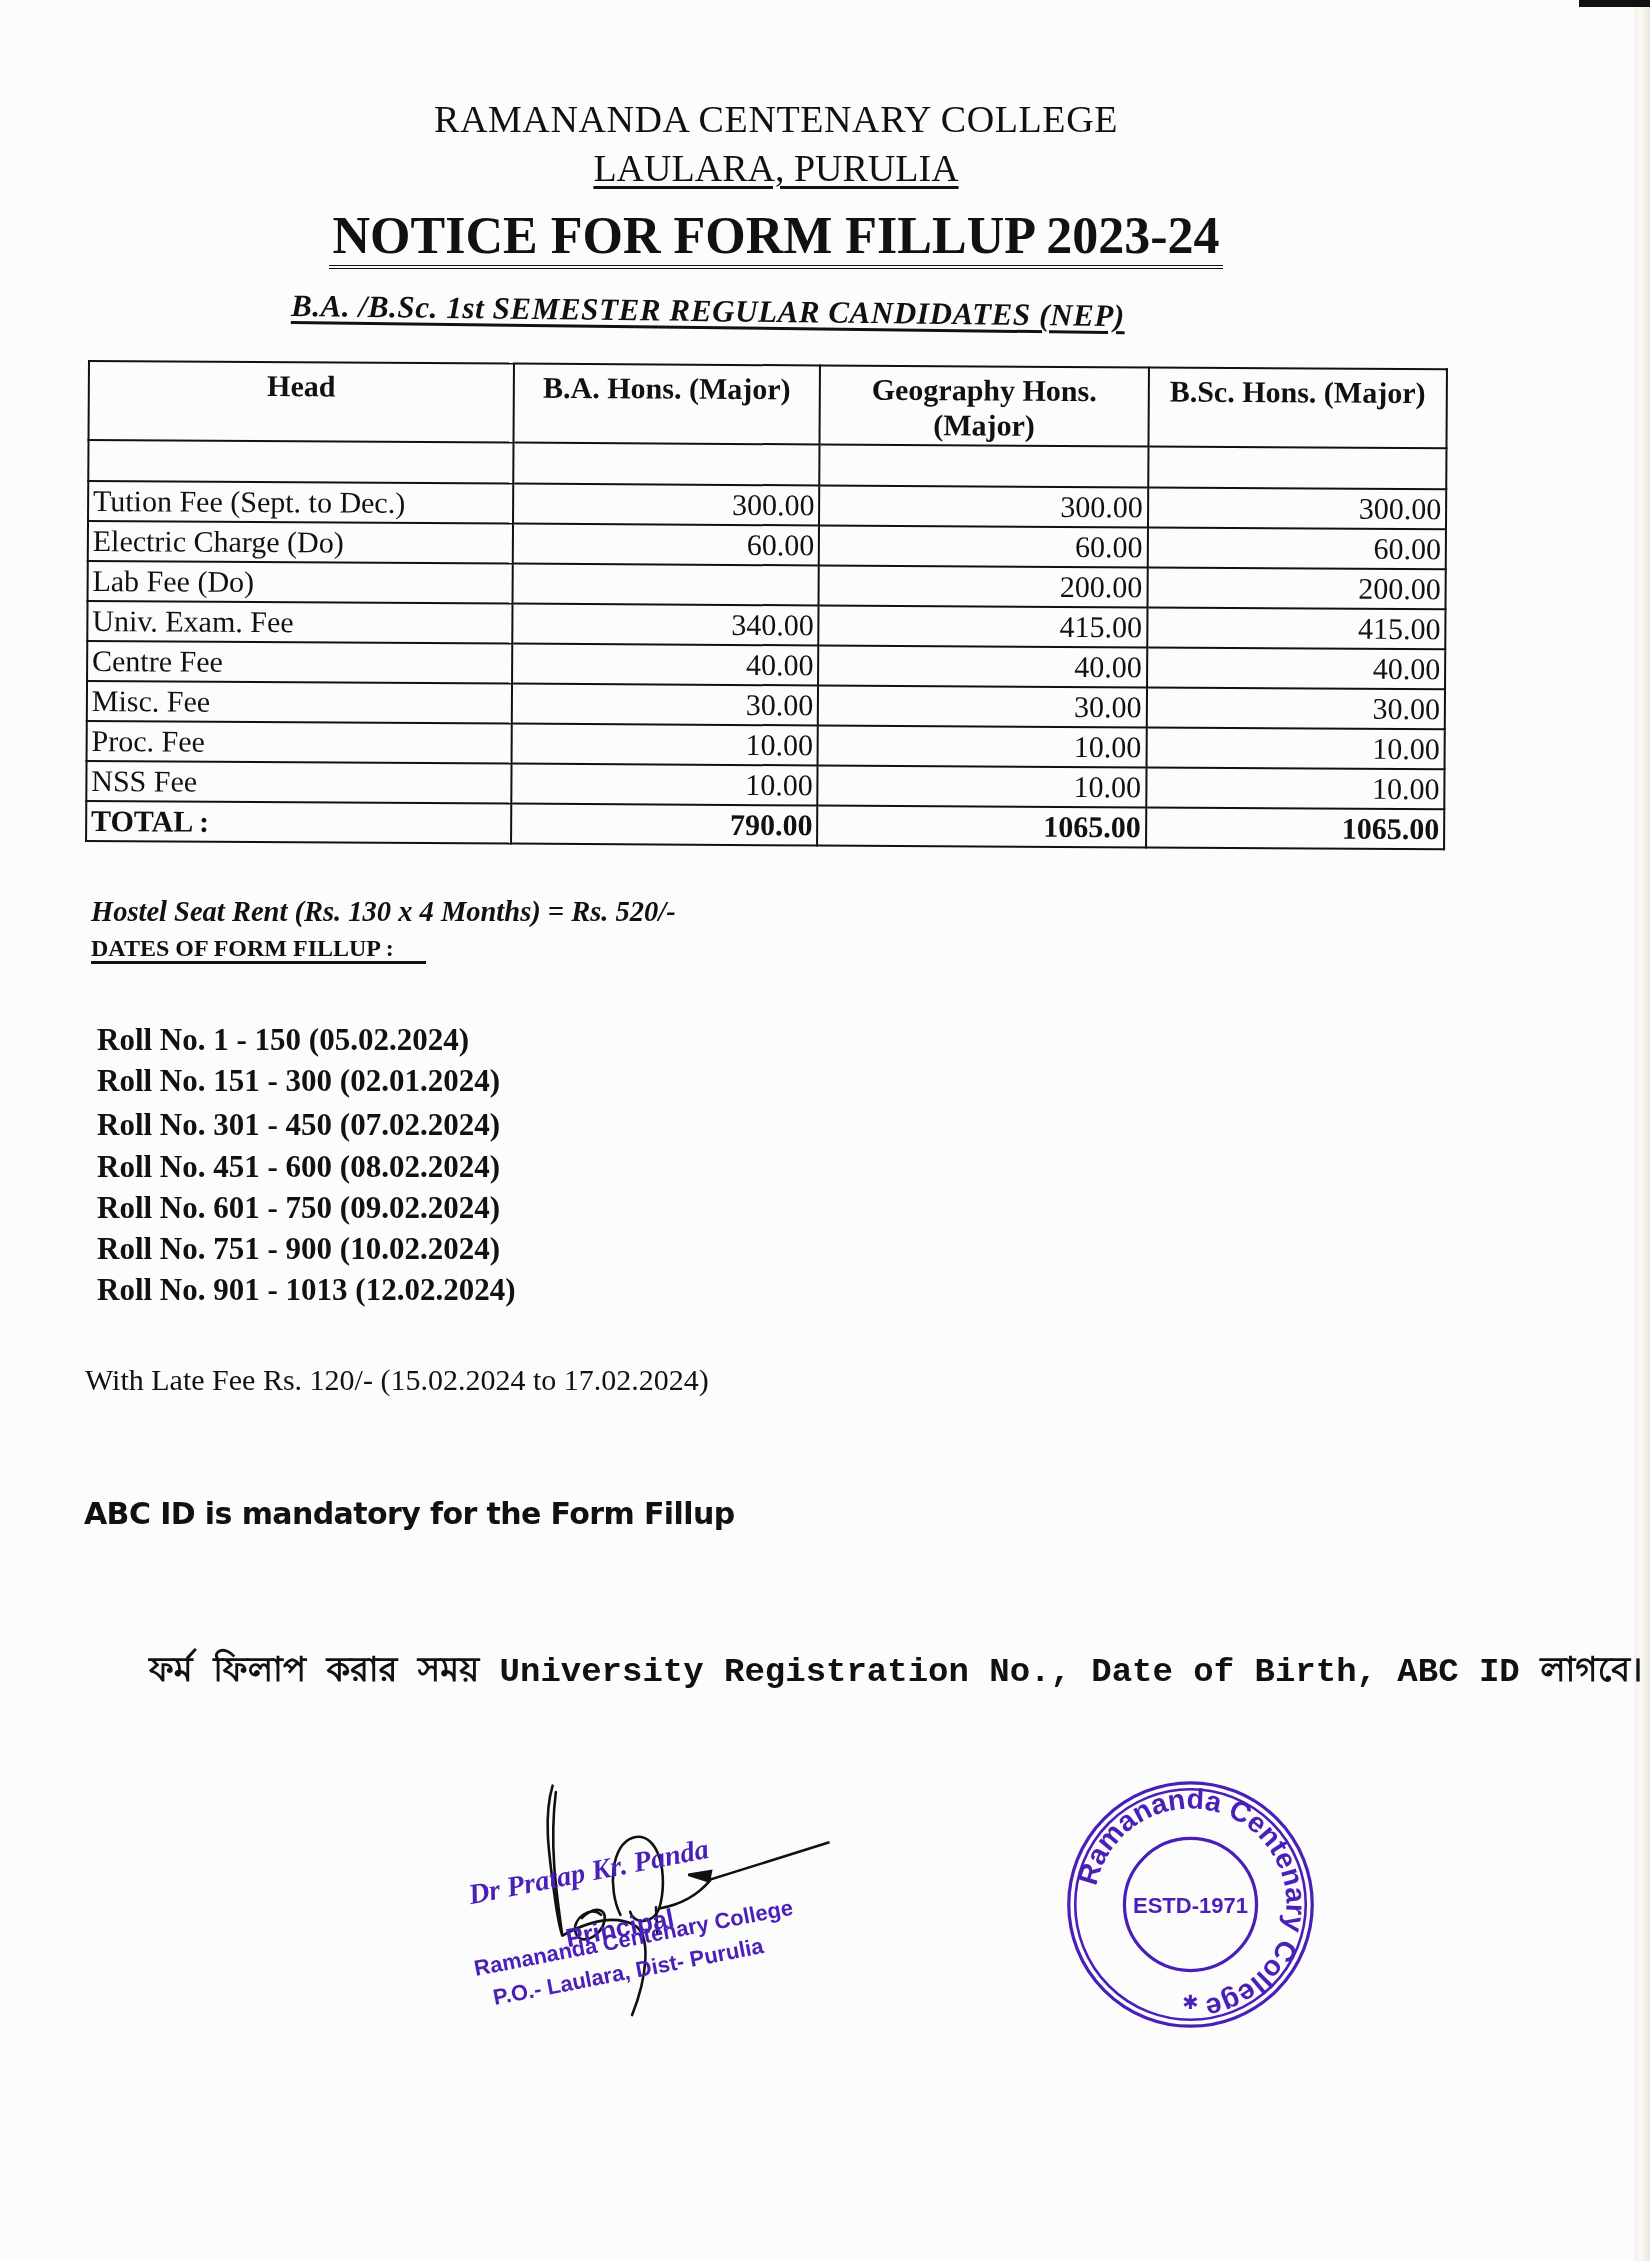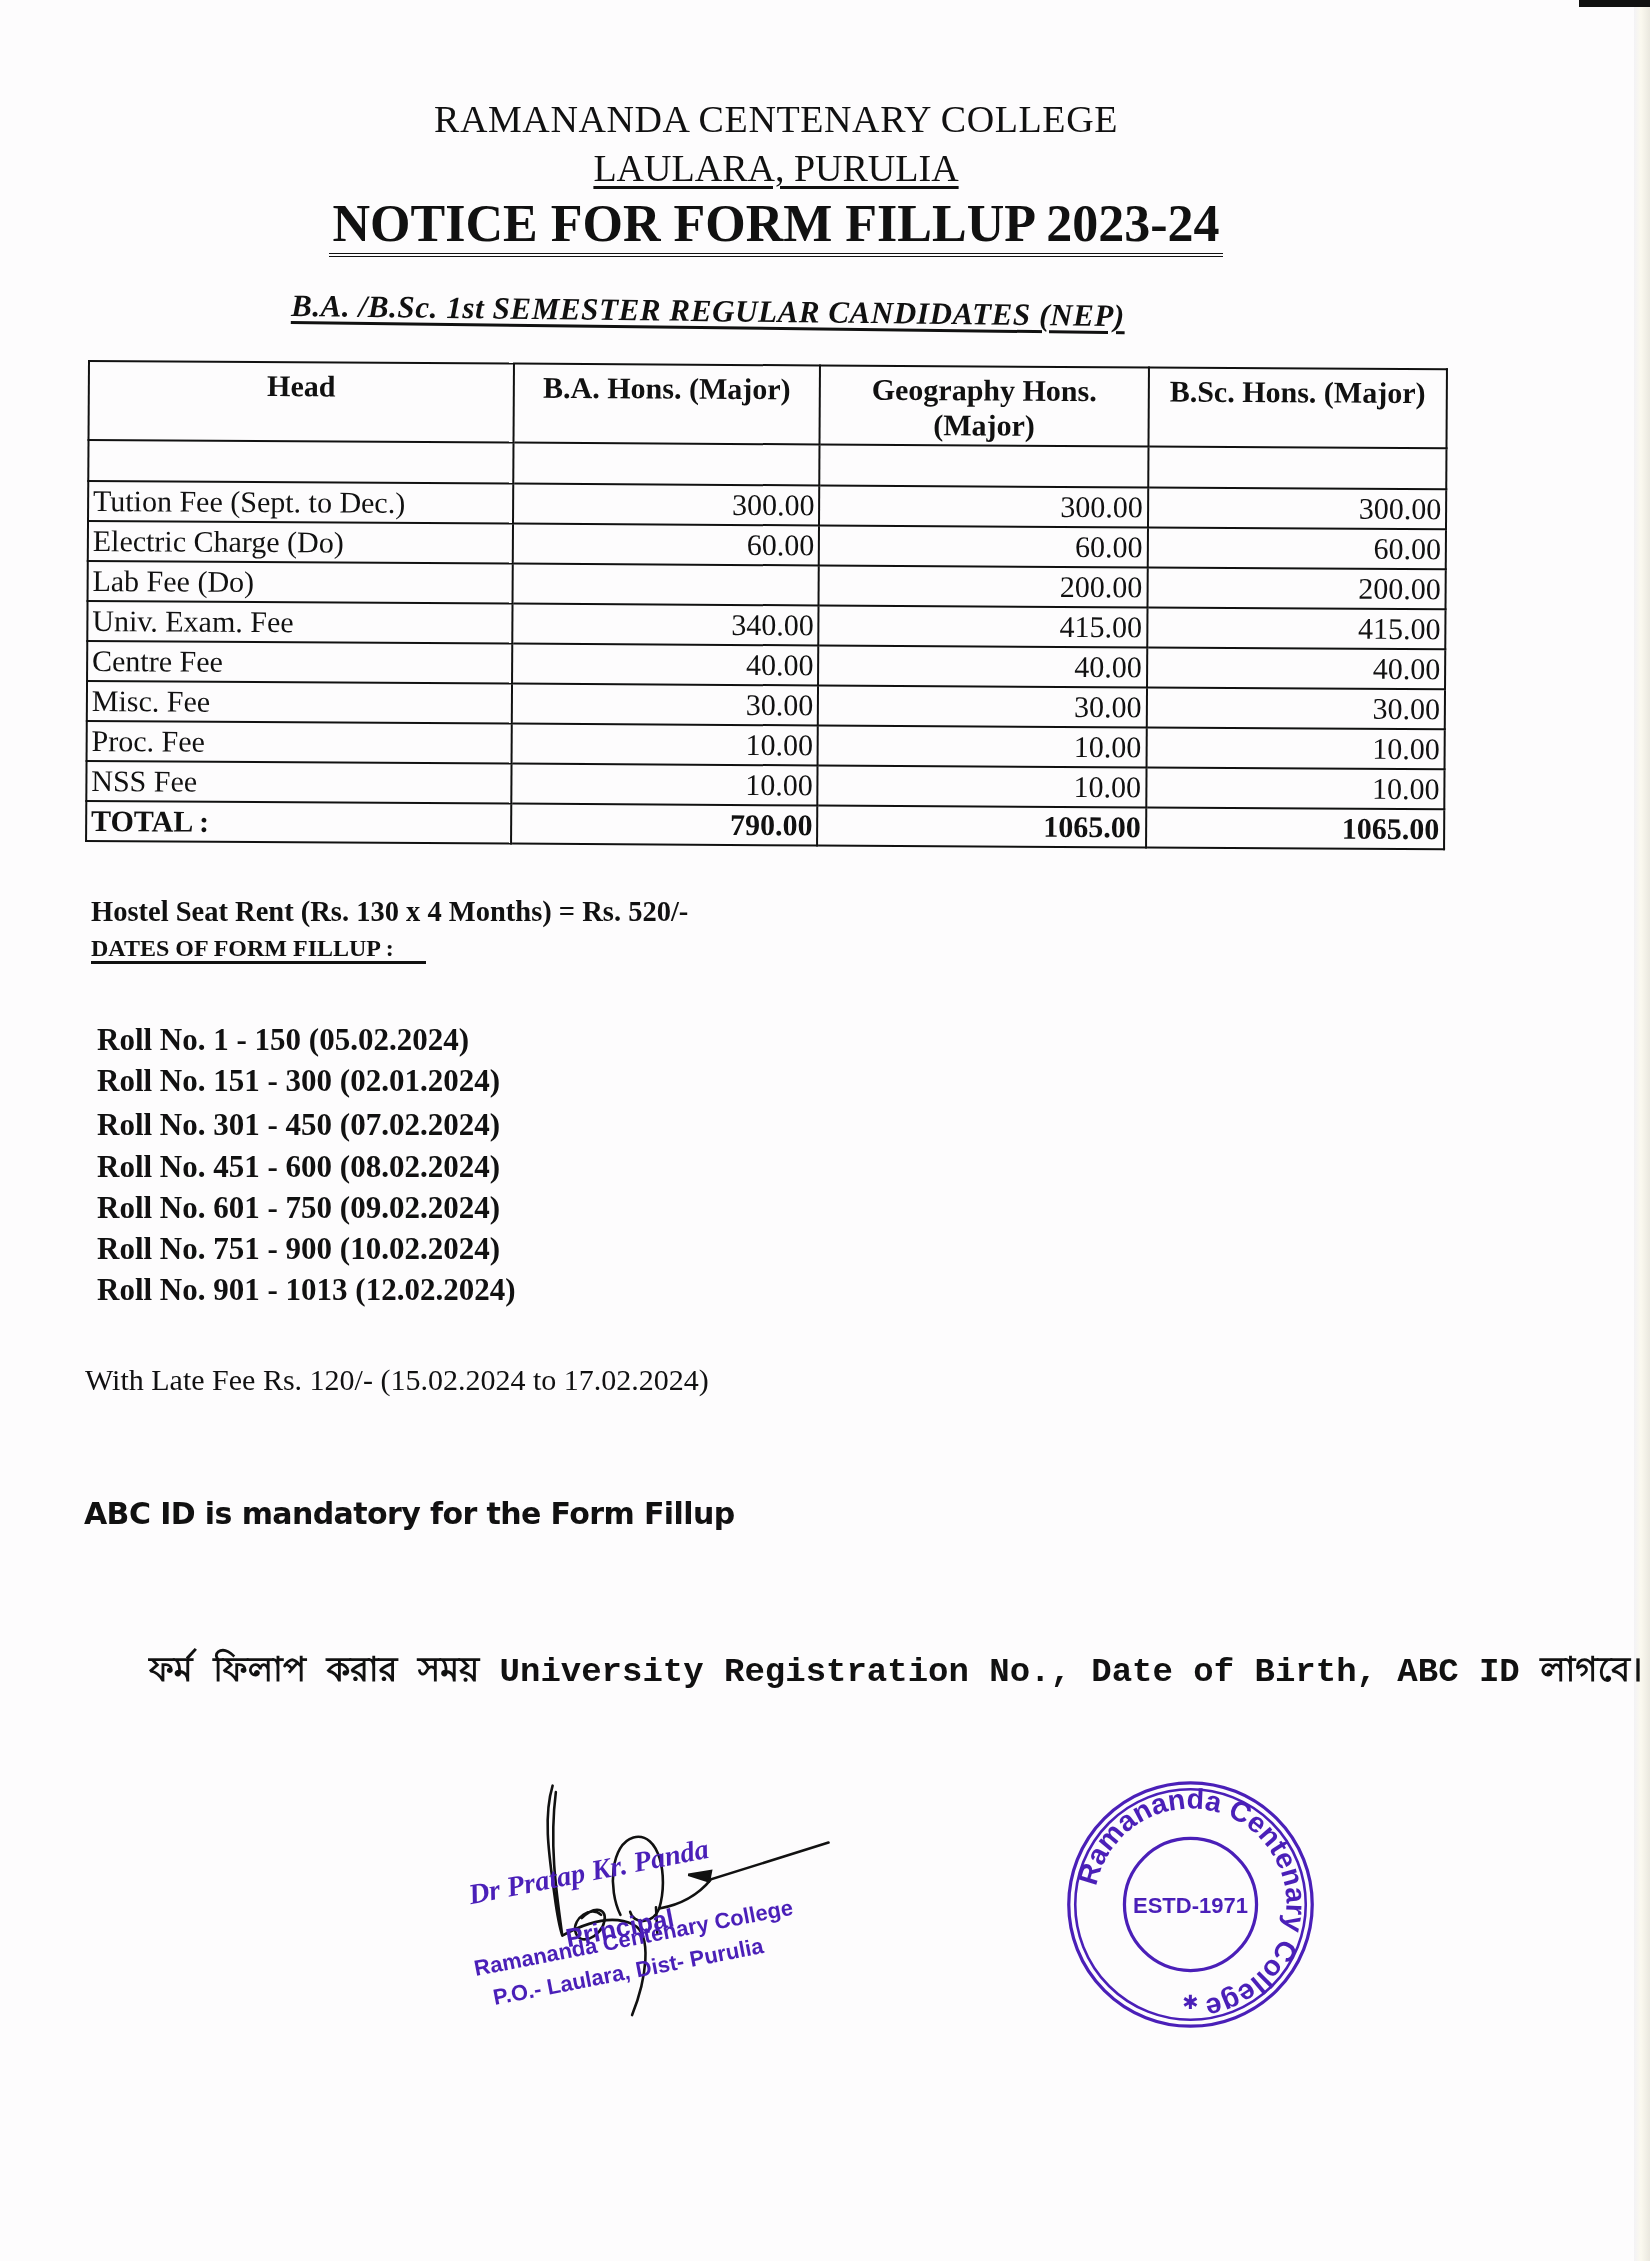--- a/index.html
+++ b/index.html
@@ -11,41 +11,41 @@
   }
   .edge {
     position: absolute; right: 0; top: 0; width: 17px; height: 2261px;
     background: linear-gradient(to right, #f3f2f5 0%, #fbf9ef 40%, #e8e6dd 100%);
   }
   .edge-top { position: absolute; right: 0; top: 0; width: 72px; height: 6.5px; background: #111; }
   .center-text { position: absolute; left: 0; width: 1552px; text-align: center; }
   #college-name { top: 97px; font-size: 38px; letter-spacing: 0.6px; }
   #college-place { top: 146px; font-size: 38px; }
   #college-place span { text-decoration: underline; text-decoration-thickness: 2.6px; text-underline-offset: 5.2px; }
-  #notice-title { top: 194px; font-size: 52px; font-weight: bold; }
+  #notice-title { top: 206px; font-size: 52px; font-weight: bold; }
   #notice-title span { border-bottom: 4.5px double #111; padding: 0 3.9px 1.3px; }
   #subtitle {
     position: absolute; left: 291px; top: 288px; font-size: 31px; font-weight: bold; font-style: italic;
     letter-spacing: 0.6px; transform: rotate(0.7deg); transform-origin: left;
   }
   #subtitle span { text-decoration: underline; text-decoration-thickness: 2.6px; text-underline-offset: 5.2px; }
 
   table.fees {
     position: absolute; left: 88px; top: 360px; width: 1360px;
     border-collapse: collapse; transform: rotate(0.35deg); transform-origin: left top;
     font-size: 30px;
   }
   table.fees td, table.fees th { border: 2.6px solid #111; padding: 0 3.9px; }
   table.fees th { font-weight: bold; vertical-align: top; height: 72px; padding-top: 5.2px; line-height: 35px; }
   table.fees tr.blank td { height: 39px; }
   table.fees tr.row td { height: 38px; line-height: 38px; }
   table.fees td.num { text-align: right; }
   table.fees tr.total td { font-weight: bold; }
   col.c0 { width: 426px; } col.c1 { width: 307px; } col.c2 { width: 329px; } col.c3 { width: 299px; }
-  #hostel-rent { position: absolute; left: 91px; top: 896px; font-size: 28.5px; font-weight: bold; }
+  #hostel-rent { position: absolute; left: 91px; top: 896px; font-size: 28.5px; font-weight: bold; font-style: italic; }
   #dates-heading { position: absolute; left: 91px; top: 935px; font-size: 24px; font-weight: bold; }
   #dates-heading span { border-bottom: 3.9px solid #111; padding-right: 32px; }
   .roll { position: absolute; left: 97px; font-size: 31px; font-weight: bold; }
   #late-fee { position: absolute; left: 85px; top: 1363px; font-size: 30px; font-weight: normal; }
   #abc-note { position: absolute; left: 84px; top: 1496px; font-size: 30px; font-weight: bold;
     font-family: "DejaVu Sans", "Liberation Sans", sans-serif; letter-spacing: -0.6px; text-align: center; }
   #bengali-line { position: absolute; left: 149px; top: 1643px; font-size: 34px; font-weight: bold; font-family: Liberation Mono, monospace; }
 
   #signature { position: absolute; left: 446px; top: 1766px; width: 420px; height: 272px; }
   .sig-stamp-text { position: absolute; color: #4a1fb8; font-family: "Liberation Sans", "DejaVu Sans", sans-serif; font-weight: bold; white-space: nowrap; transform-origin: left bottom; }

